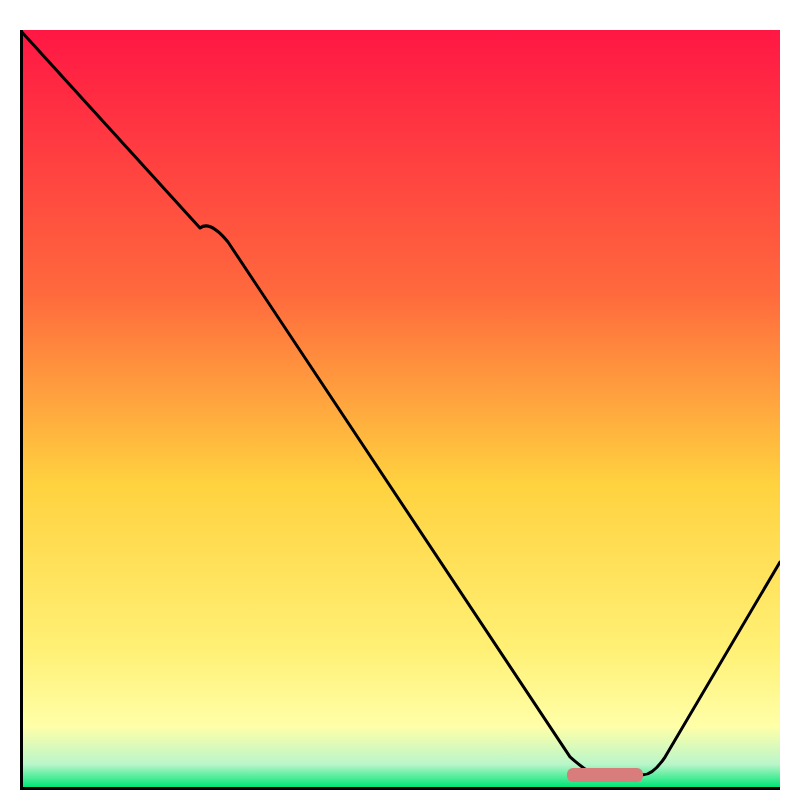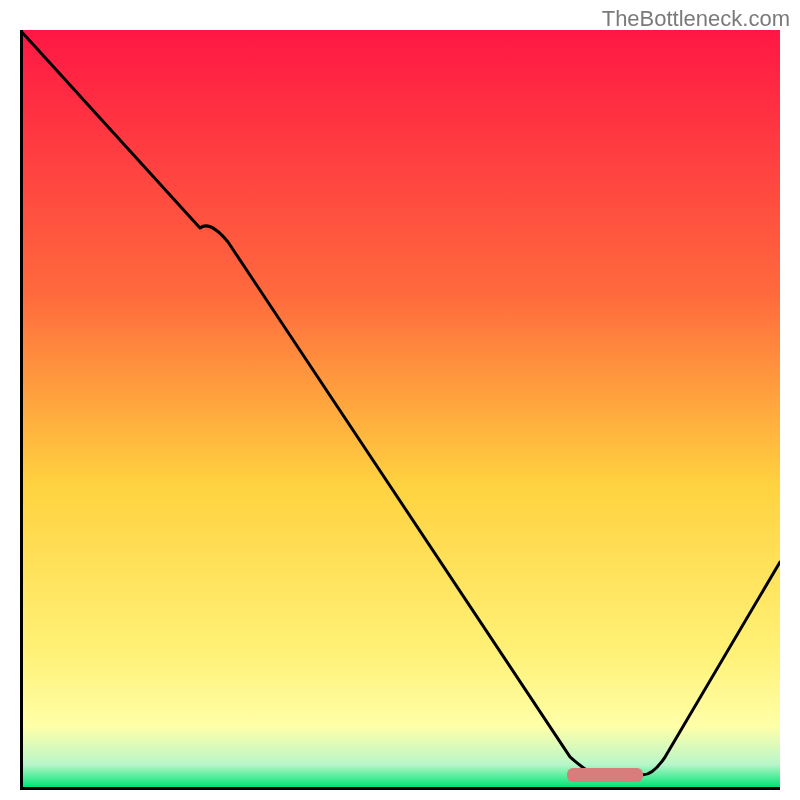--- a/index.html
+++ b/index.html
@@ -8,21 +8,20 @@
   .watermark { position: absolute; top: 6px; right: 10px; color: #7a7a7a; font-size: 22px; font-weight: 500; z-index: 10; }
   .plot-area { position: absolute; left: 20px; top: 30px; width: 760px; height: 760px; border: 3px solid #000; border-top: none; border-right: none; }
   .gradient-bg { position: absolute; left: 0; top: 0; width: 100%; height: 100%; }
   svg.curve { position: absolute; left: 20px; top: 30px; width: 760px; height: 760px; z-index: 5; }
   .marker { position: absolute; background: #d97c7c; border-radius: 6px; height: 14px; z-index: 6; }
 </style>
 </head>
 <body>
 
 <div class="container">
-  <div class="watermark">TheBottleneck.com</div>
 
   <div class="plot-area">
     <svg class="gradient-bg" viewBox="0 0 760 760" preserveAspectRatio="none">
       <defs>
         <linearGradient id="bg-grad" x1="0" y1="0" x2="0" y2="1">
             <stop offset="0%" stop-color="#ff1744"></stop>
             <stop offset="35%" stop-color="#ff6a3d"></stop>
             <stop offset="60%" stop-color="#ffd23f"></stop>
             <stop offset="82%" stop-color="#fff176"></stop>
             <stop offset="92%" stop-color="#ffffa8"></stop>

